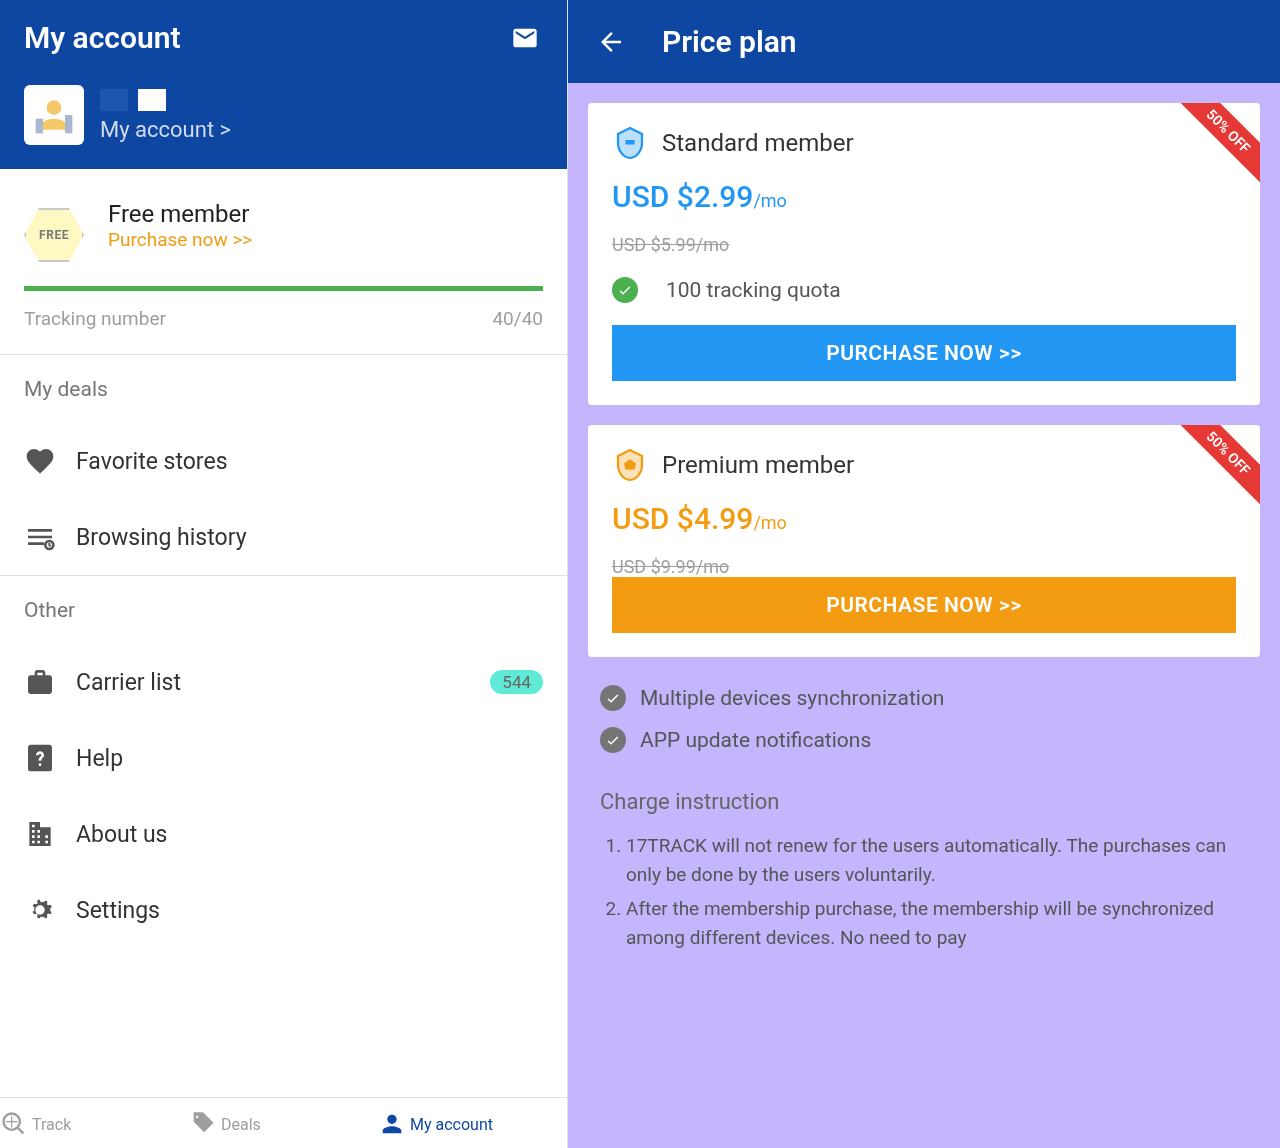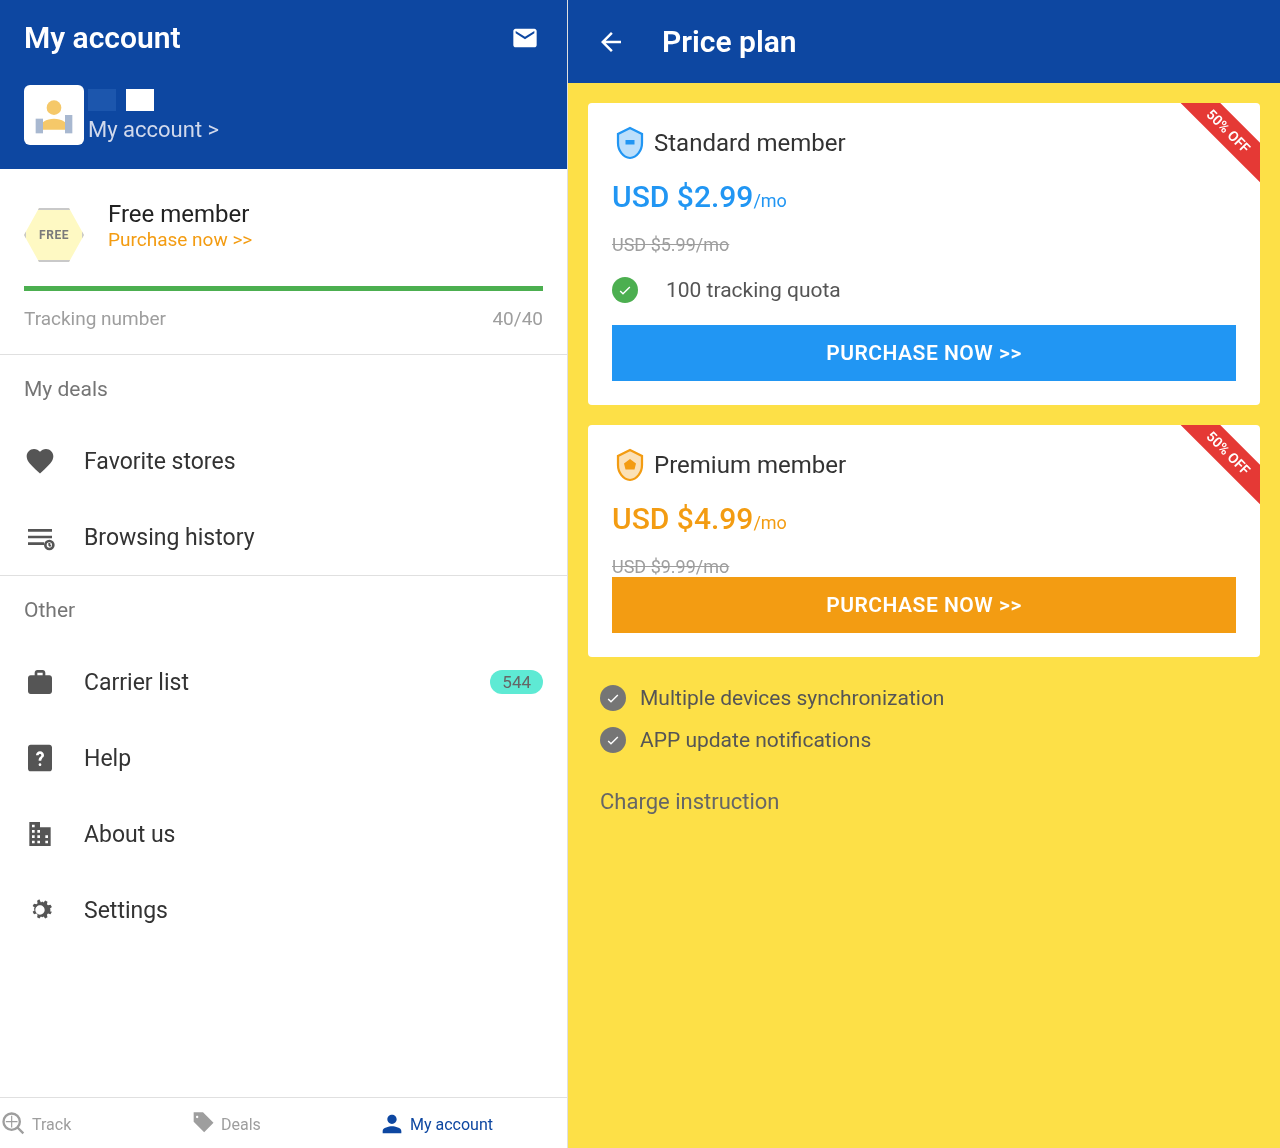--- a/index.html
+++ b/index.html
@@ -1,64 +1,64 @@
 <!DOCTYPE html>
 <html><head>
   <meta charset="utf-8">
   <style>
     * { margin: 0; padding: 0; box-sizing: border-box; font-family: -apple-system, BlinkMacSystemFont, "Segoe UI", Roboto, Arial, sans-serif; }
     body { background: #fff; width: 1280px; height: 1148px; overflow: hidden; display: flex; }
     .panel-left { width: 568px; height: 100%; display: flex; flex-direction: column; border-right: 1px solid #e0e0e0; }
-    .panel-right { width: 712px; height: 100%; display: flex; flex-direction: column; background: #fde047; }
+    .panel-right { width: 712px; height: 100%; display: flex; flex-direction: column; background: #c4b5fd; }
 
     
     .header-left { background: #0d47a1; padding: 20px 24px 24px 24px; color: #fff; }
     .header-left-top { display: flex; justify-content: space-between; align-items: center; margin-bottom: 30px; }
     .header-left-title { font-size: 30px; font-weight: 600; }
     .mail-icon { width: 36px; height: 28px; fill: #fff; }
-    .account-row { display: flex; align-items: center; gap: 4px; }
+    .account-row { display: flex; align-items: center; gap: 16px; }
     .avatar { width: 60px; height: 60px; background: #fff; border-radius: 6px; display: flex; align-items: center; justify-content: center; }
     .avatar svg { width: 44px; height: 44px; }
     .account-link { color: #d1d9ec; font-size: 22px; }
     .account-row-boxes { display: flex; gap: 10px; margin-bottom: 6px; }
     .box-a { width: 28px; height: 22px; background: #1c56ad; }
     .box-b { width: 28px; height: 22px; background: #fff; }
 
     .member-card { background: #fff; padding: 20px 24px 6px; }
     .member-row { display: flex; align-items: center; gap: 24px; }
     .free-badge { width: 60px; height: 54px; border: 2px solid #c9c9c9; display: flex; align-items: center; justify-content: center; font-size: 12px; font-weight: 700; color: #7a7a7a; letter-spacing: 0.5px; background: #fef9c3; clip-path: polygon(25% 0%, 75% 0%, 100% 50%, 75% 100%, 25% 100%, 0% 50%); margin-top: 19px; }
     .member-info { display: flex; flex-direction: column; }
     .member-title { font-size: 24px; color: #222; }
     .purchase-link { font-size: 19px; color: #f39c12; }
     .progress-bar { height: 5px; background: #4caf50; margin-top: 24px; }
     .tracking-row { display: flex; justify-content: space-between; padding: 16px 0 18px; color: #9e9e9e; font-size: 19px; }
 
     .section-label { padding: 22px 24px; color: #757575; font-size: 21px; background: #fff; }
     .divider { height: 1px; background: #e0e0e0; }
 
-    .menu-item { display: flex; align-items: center; padding: 22px 24px; gap: 28px; background: #fff; }
+    .menu-item { display: flex; align-items: center; padding: 22px 24px; gap: 20px; background: #fff; }
     .menu-icon { width: 32px; height: 32px; fill: #555; flex-shrink: 0; }
     .menu-label { font-size: 23px; color: #333; flex: 1; }
     .badge-count { background: #5eead4; color: #666; padding: 2px 12px; border-radius: 12px; font-size: 17px; }
 
     .bottom-nav { display: flex; border-top: 1px solid #e0e0e0; background: #fff; margin-top: auto; }
     .nav-item { flex: 1; display: flex; flex-direction: row; align-items: center; padding: 12px 0 10px; gap: 4px; }
     .nav-icon { width: 28px; height: 28px; fill: #9e9e9e; }
     .nav-item.active .nav-icon { fill: #0d47a1; }
     .nav-label { font-size: 16px; color: #9e9e9e; }
     .nav-item.active .nav-label { color: #0d47a1; }
 
     
     .header-right { background: #0d47a1; padding: 24px 28px; color: #fff; display: flex; align-items: center; gap: 36px; }
     .back-arrow { width: 30px; height: 30px; fill: #fff; }
     .header-right-title { font-size: 30px; font-weight: 600; }
 
     .plan-card { background: #fff; margin: 20px 20px 0 20px; border-radius: 4px; padding: 22px 24px 24px; position: relative; overflow: hidden; }
     .ribbon { position: absolute; top: 14px; right: -44px; background: #e53935; color: #fff; padding: 6px 48px; font-size: 14px; font-weight: 600; transform: rotate(45deg); }
-    .plan-header { display: flex; align-items: center; gap: 6px; margin-bottom: 18px; }
+    .plan-header { display: flex; align-items: center; gap: 14px; margin-bottom: 18px; }
     .plan-icon { width: 36px; height: 36px; }
     .plan-name { font-size: 24px; color: #333; }
     .plan-price { font-size: 30px; font-weight: 500; }
     .plan-price.blue { color: #2196f3; }
     .plan-price.orange { color: #f39c12; }
     .plan-price .per { font-size: 18px; font-weight: 400; }
     .plan-old { font-size: 18px; color: #9e9e9e; text-decoration: line-through; margin-top: 20px; }
     .plan-feature { display: flex; align-items: center; gap: 28px; margin: 22px 0; }
     .check-circle { width: 26px; height: 26px; border-radius: 50%; background: #4caf50; display: flex; align-items: center; justify-content: center; }
     .check-circle svg { width: 16px; height: 16px; fill: #fff; }
@@ -257,14 +257,18 @@
           <svg viewBox="0 0 24 24">
             <path d="M9 16.2l-3.5-3.5L4 14.2l5 5 11-11-1.5-1.5z" fill="#fff"></path>
           </svg>
         </div>
       <div class="extra-text">APP update notifications</div>
     </div>
   </div>
 
   <div class="charge-section">
     <div class="charge-title">Charge instruction</div>
+    <ol class="charge-list">
+      <li>17TRACK will not renew for the users automatically. The purchases can only be done by the users voluntarily.</li>
+      <li>After the membership purchase, the membership will be synchronized among different devices. No need to pay</li>
+    </ol>
   </div>
 </div>
 
 </body></html>

